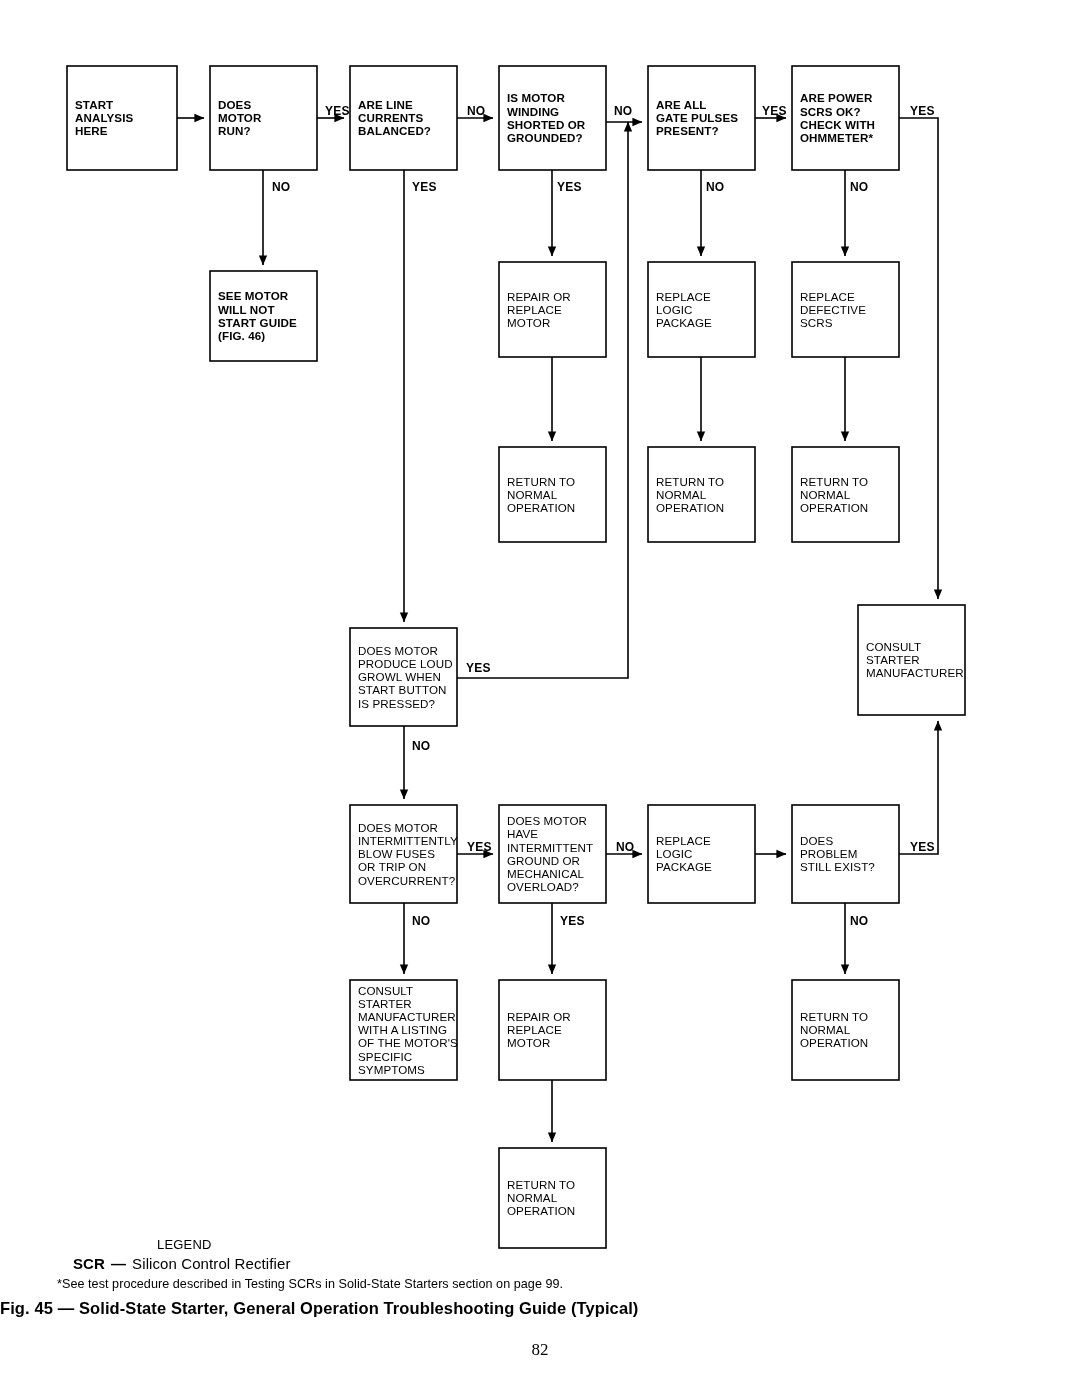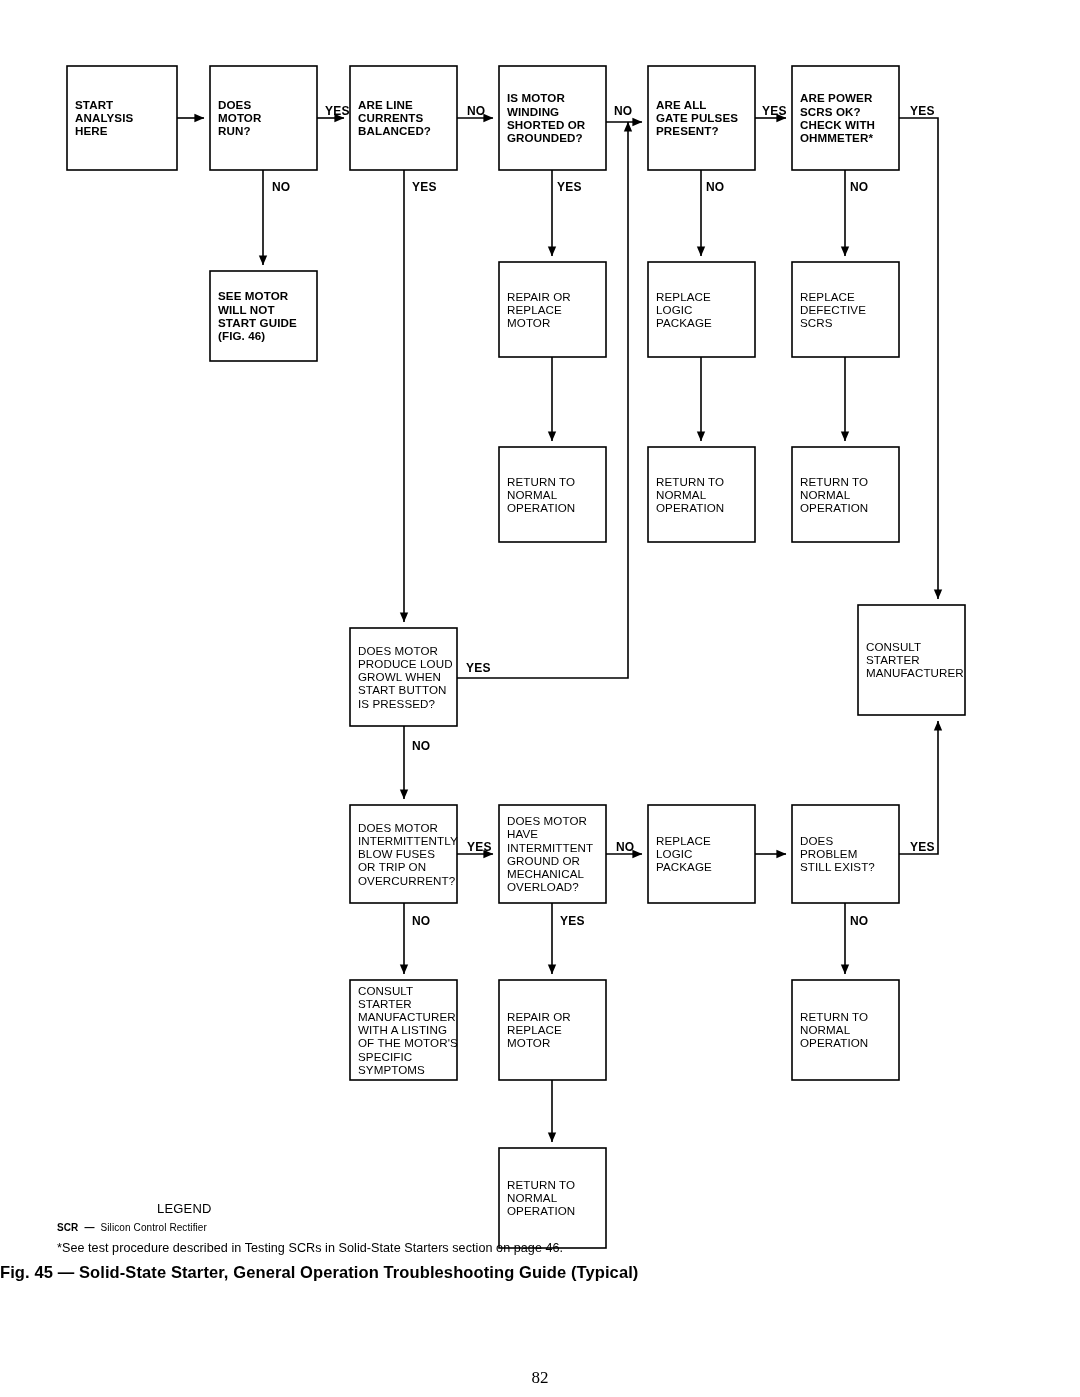--- a/index.html
+++ b/index.html
@@ -47,33 +47,33 @@
   .edgelabel {
     font-family: "Liberation Sans", sans-serif;
     font-size: 12px;
     font-weight: bold;
     fill: #000000;
     letter-spacing: 0.2px;
   }
   .legend-block {
     position: absolute;
     left: 0;
-    top: 1200px;
+    top: 1236px;
     width: 1080px;
   }
   .legend-title {
     margin-left: 157px;
     font-size: 13px;
     font-family: "Liberation Sans", sans-serif;
     letter-spacing: 0.2px;
     line-height: 18px;
   }
   .legend-row {
-    margin-left: 57px;
-    font-size: 10px;
+    margin-left: 73px;
+    font-size: 15px;
     line-height: 20px;
     letter-spacing: 0.1px;
   }
   .legend-row .abbr {
     font-weight: bold;
   }
   .legend-row .dash {
     font-weight: bold;
     padding: 0 6px;
   }
@@ -91,21 +91,20 @@
     letter-spacing: 0.1px;
   }
   .pagenum {
     position: absolute;
     left: 0;
     top: 1340px;
     width: 1080px;
     text-align: center;
     font-family: "Liberation Serif", serif;
     font-size: 17px;
-    margin-top: 28px;
   }
 </style>
 </head>
 <body>
 
 <div id="chart-area">
   <svg id="flow" viewBox="0 0 1080 1260" xmlns="http://www.w3.org/2000/svg">
     <defs>
       <marker id="arrowhead" markerWidth="7" markerHeight="7" refX="6" refY="3" orient="auto" markerUnits="strokeWidth">
         <path d="M0,0.4 L6.2,3 L0,5.6 Z" fill="#000000"></path>
@@ -310,17 +309,17 @@
         </g>
       </g>
   </svg>
 </div>
 
 <div class="legend-block">
   <div class="legend-title">LEGEND</div>
   <div class="legend-row">
     <span class="abbr">SCR</span><span class="dash">—</span><span>Silicon Control Rectifier</span>
   </div>
-  <div class="footnote">*See test procedure described in Testing SCRs in Solid-State Starters section on page 46.</div>
+  <div class="footnote">*See test procedure described in Testing SCRs in Solid-State Starters section on page 99.</div>
   <div class="figcaption">Fig. 45 — Solid-State Starter, General Operation Troubleshooting Guide (Typical)</div>
 </div>
 
 <div class="pagenum">82</div>
 
 </body></html>

